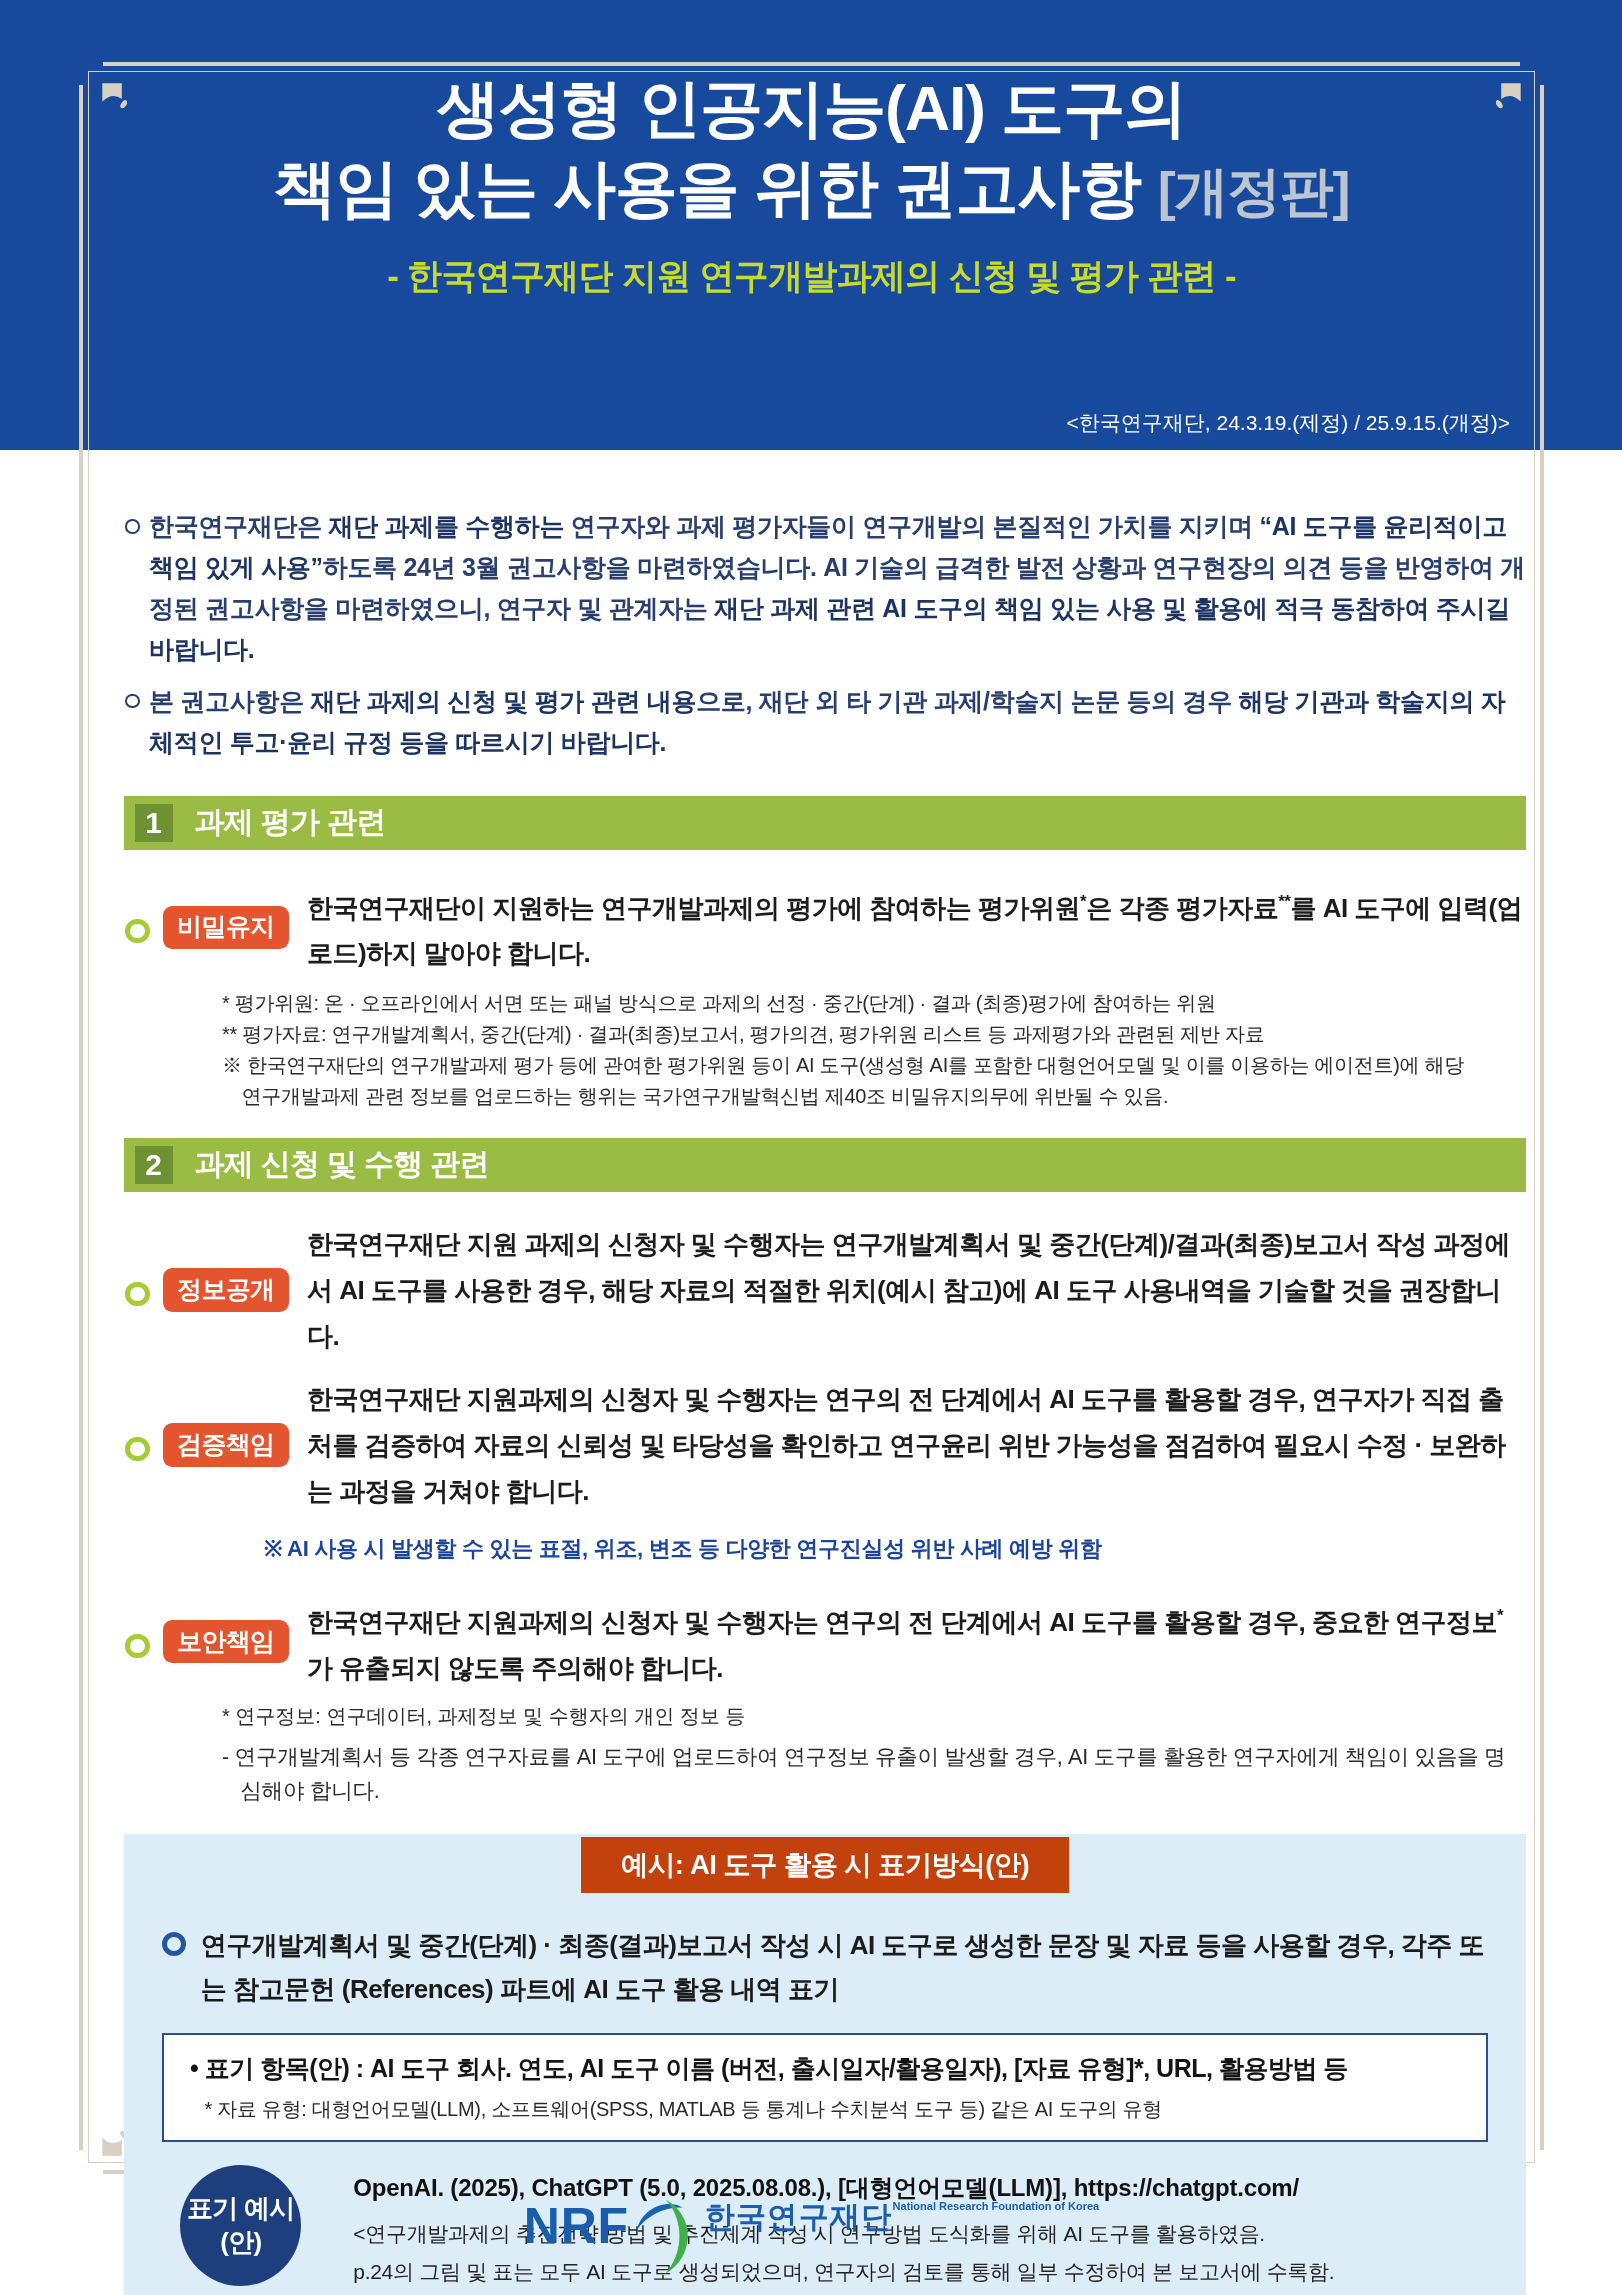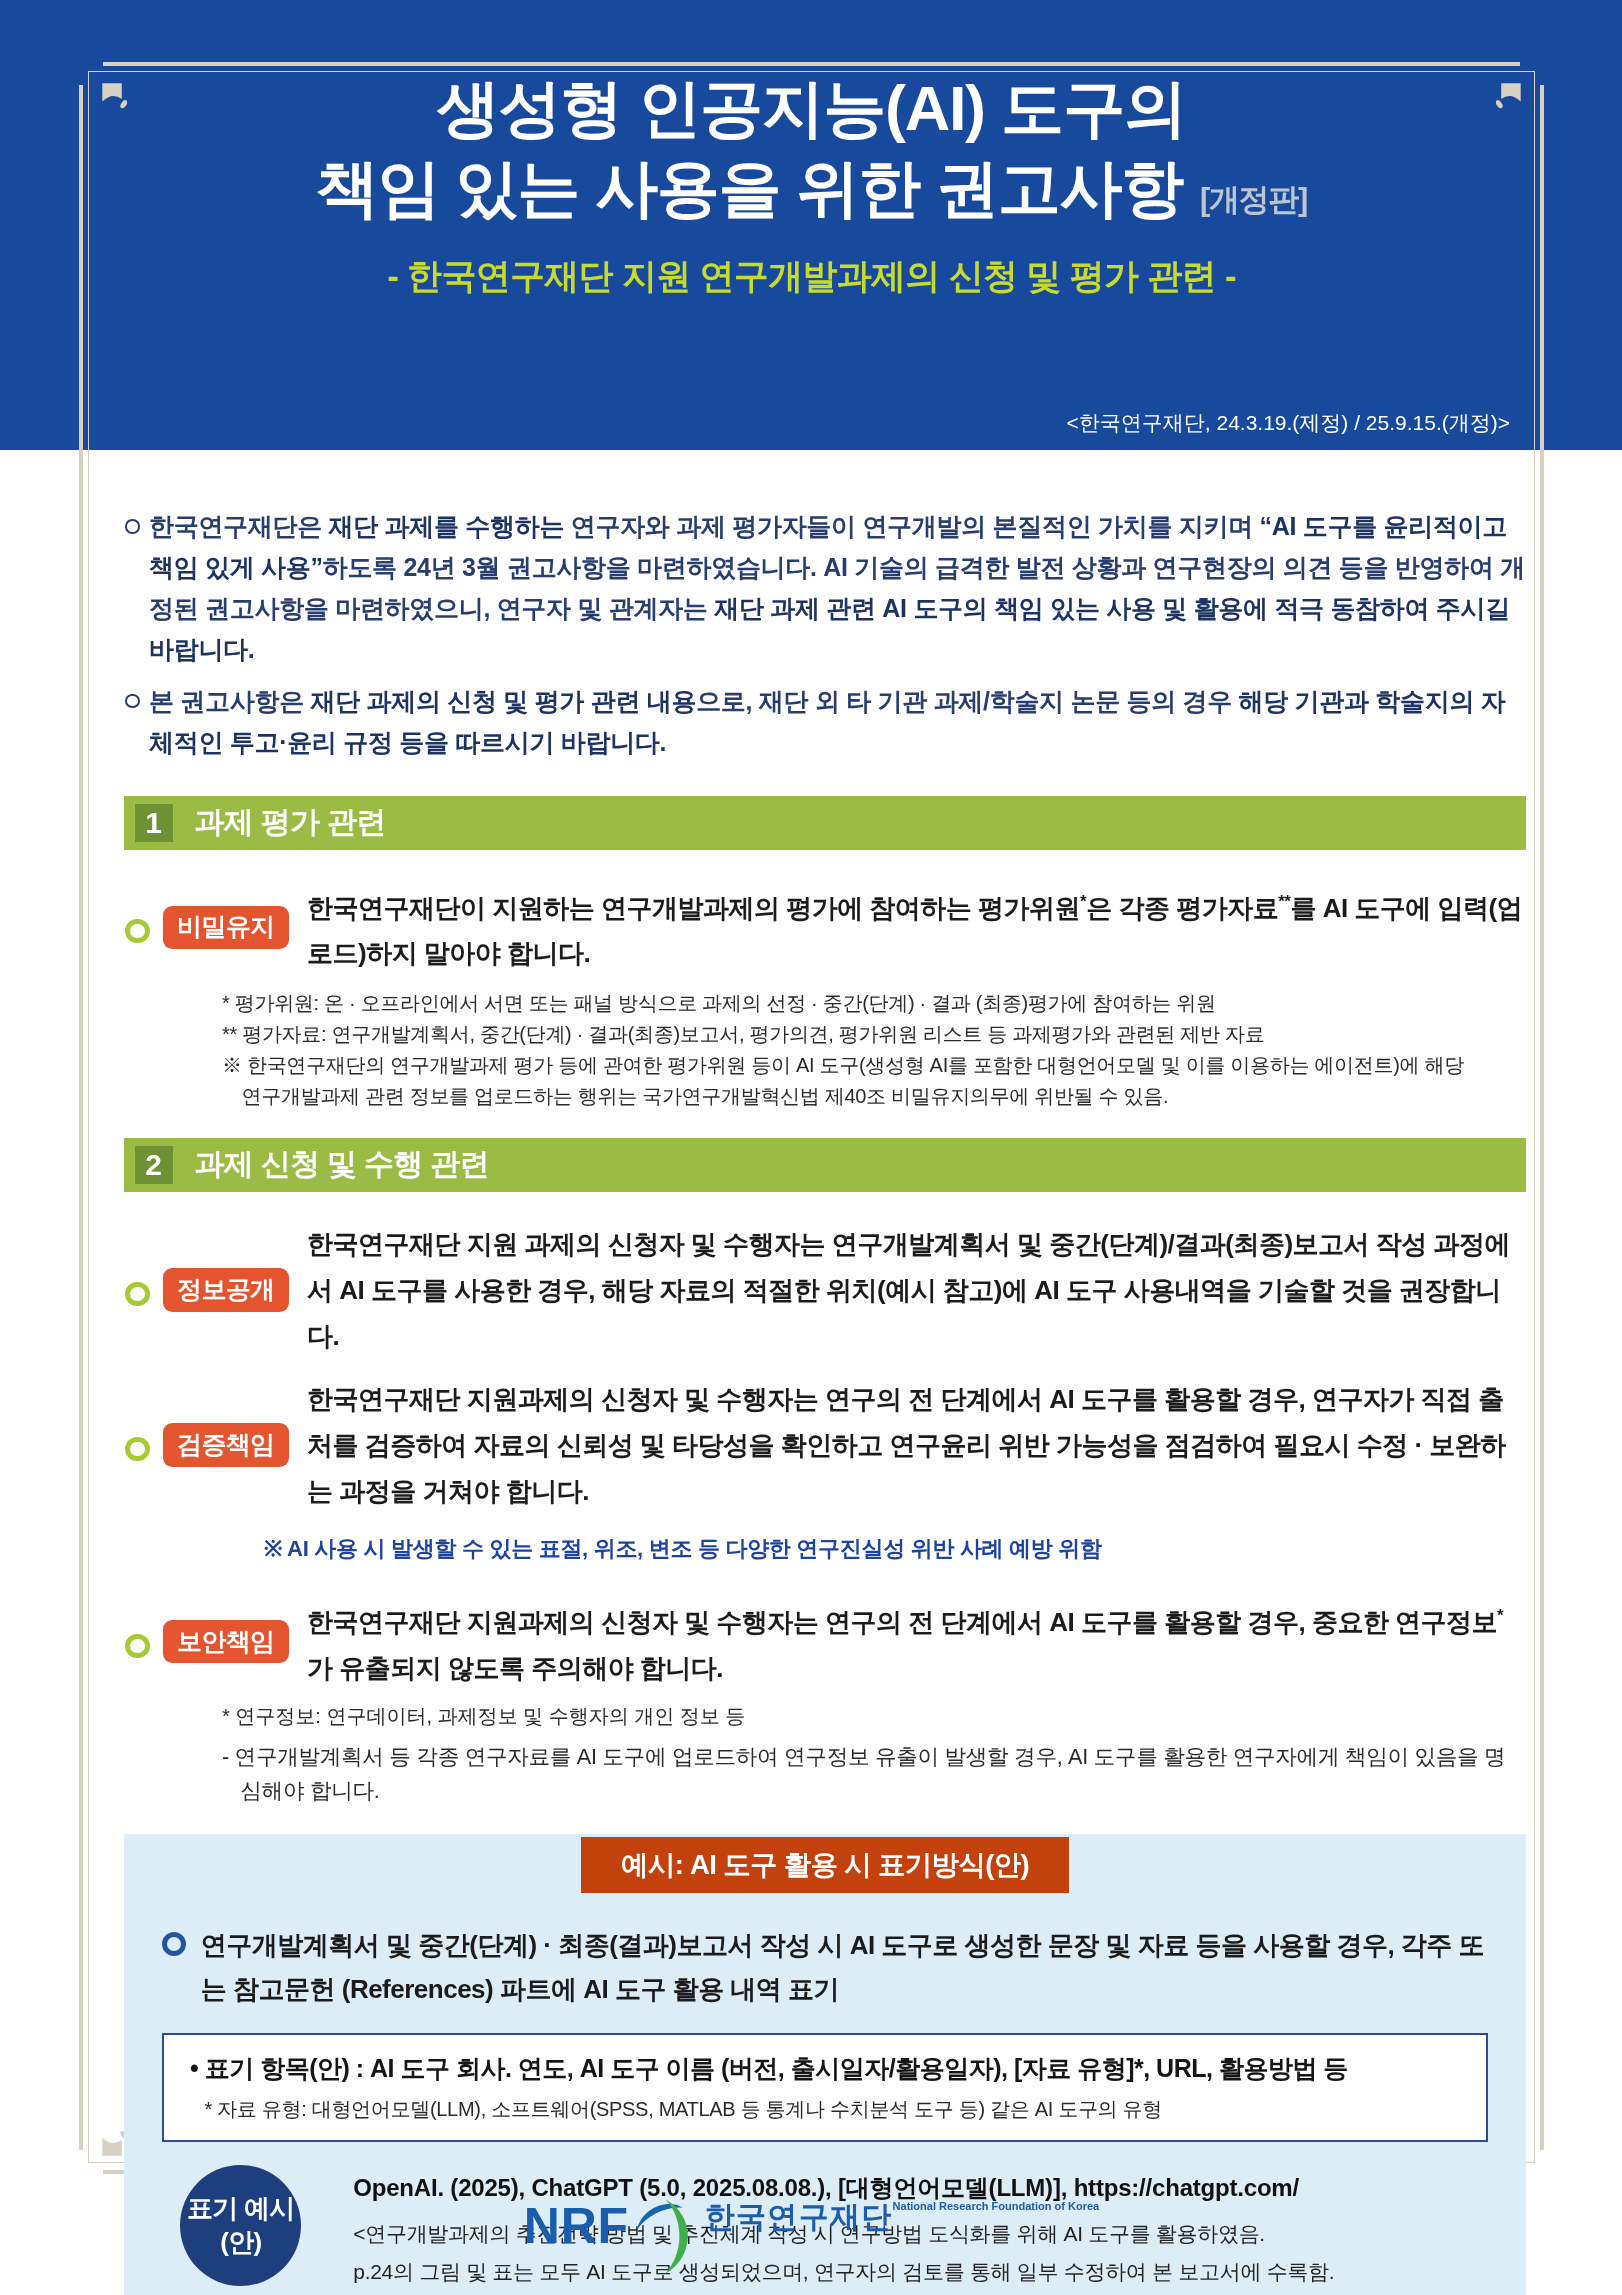--- a/index.html
+++ b/index.html
@@ -3,21 +3,21 @@
 <meta charset="utf-8">
 <style>
   html,body{margin:0;padding:0;}
   body{background:#ffffff;font-family:"Liberation Sans", sans-serif;}
   .page{position:relative;width:1623px;height:2295px;background:#ffffff;overflow:hidden;}
 
   
   .header{position:absolute;top:0;left:0;width:1623px;height:450px;background:#17499d;color:#fff;text-align:center;}
   .title1{padding-top:73px;font-size:63px;font-weight:800;letter-spacing:-1.3px;line-height:1.12;}
   .title2{margin-top:9.2px;font-size:63px;font-weight:800;letter-spacing:-1.3px;line-height:1.12;}
-  .edition{color:#bcc5d0;font-size:31px;font-weight:800;margin-left:17px;}
+  .edition{color:#bcc5d0;font-size:54px;font-weight:800;margin-left:17px;}
   .subtitle{margin-top:30px;color:#c7da2d;font-size:35px;font-weight:800;letter-spacing:-0.7px;}
   .rev{position:absolute;right:113px;bottom:13px;font-size:21px;color:#ffffff;font-weight:400;}
 
   
   .f-line{position:absolute;background:#d8d0c0;}
   .f-top{left:103px;right:103px;top:62px;height:3.9px;}
   .f-bottom{left:103px;right:103px;top:2170px;height:3.9px;}
   .f-left{left:79px;top:85px;width:3.9px;height:2065px;}
   .f-right{right:79px;top:85px;width:3.9px;height:2065px;}
   .f-inner{position:absolute;left:88px;right:88px;top:71px;bottom:132px;border:1.3px solid #d8d0c0;}

